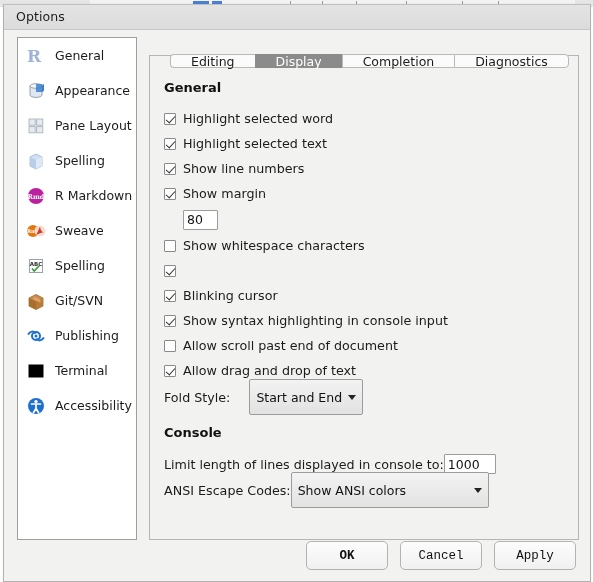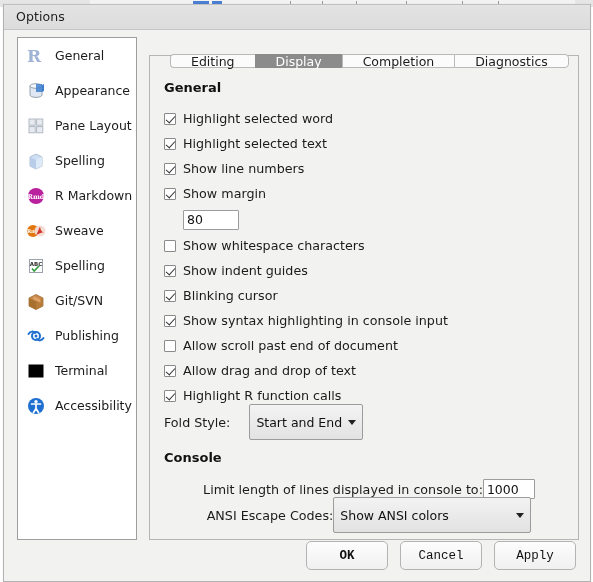--- a/index.html
+++ b/index.html
@@ -149,21 +149,21 @@
     font-family: "DejaVu Sans", "Liberation Sans", sans-serif;
     font-size: 12.5px;
     color: #111;
     background: #ffffff;
     border: 1px solid #9c9c9c;
     border-radius: 1px;
     height: 20px;
     padding: 0 3px;
     outline: none;
   }
-  #margin-column-input { width: 56px; }
+  #margin-column-input { width: 35px; }
   #console-limit-input { width: 52px; }
 
   .sel {
     position: relative;
     display: inline-flex; align-items: center;
     height: 36px;
     background: linear-gradient(180deg,#f3f3f3 0%,#e2e2e2 100%);
     border: 1px solid #9c9c9c;
     border-radius: 2px;
     font-size: 12.5px;
@@ -178,21 +178,21 @@
     margin-top: -2px;
     border-left: 4px solid transparent;
     border-right: 4px solid transparent;
     border-top: 5px solid #222;
   }
   #ansi-select { width: 198px; justify-content: flex-start; }
 
   .fold-row { display: flex; align-items: center; gap: 19px; height: 28px; }
 
   #console-block { margin-top: 14px; }
-  .console-row { display: flex; align-items: center; height: 26px; justify-content: center; }
+  .console-row { display: flex; align-items: center; height: 26px; }
 
   
   #footer {
     position: absolute;
     left: 0; bottom: 11px; right: 0;
     display: flex; justify-content: flex-end; align-items: center;
     gap: 12px;
     padding-right: 14px;
   }
   .btn {
@@ -390,41 +390,36 @@
     <div class="indent-row">
       <input class="txt" id="margin-column-input" type="text" value="80" style="">
     </div>
 
     <div class="cb-row">
       <span class="cb"></span>
       <span class="cb-label">Show whitespace characters</span>
     </div>
     <div class="cb-row">
       <span class="cb checked"></span>
-      <span class="cb-label">Show indent guides</span>
     </div>
     <div class="cb-row">
       <span class="cb checked"></span>
       <span class="cb-label">Blinking cursor</span>
     </div>
     <div class="cb-row">
       <span class="cb checked"></span>
       <span class="cb-label">Show syntax highlighting in console input</span>
     </div>
     <div class="cb-row">
       <span class="cb"></span>
       <span class="cb-label">Allow scroll past end of document</span>
     </div>
     <div class="cb-row">
       <span class="cb checked"></span>
       <span class="cb-label">Allow drag and drop of text</span>
-    </div>
-    <div class="cb-row">
-      <span class="cb checked"></span>
-      <span class="cb-label">Highlight R function calls</span>
     </div>
 
     <div class="fold-row">
       <span class="field-label">Fold Style:</span>
       <span class="sel">
         <span>Start and End</span>
         <span class="arrow"></span>
       </span>
     </div>
 

